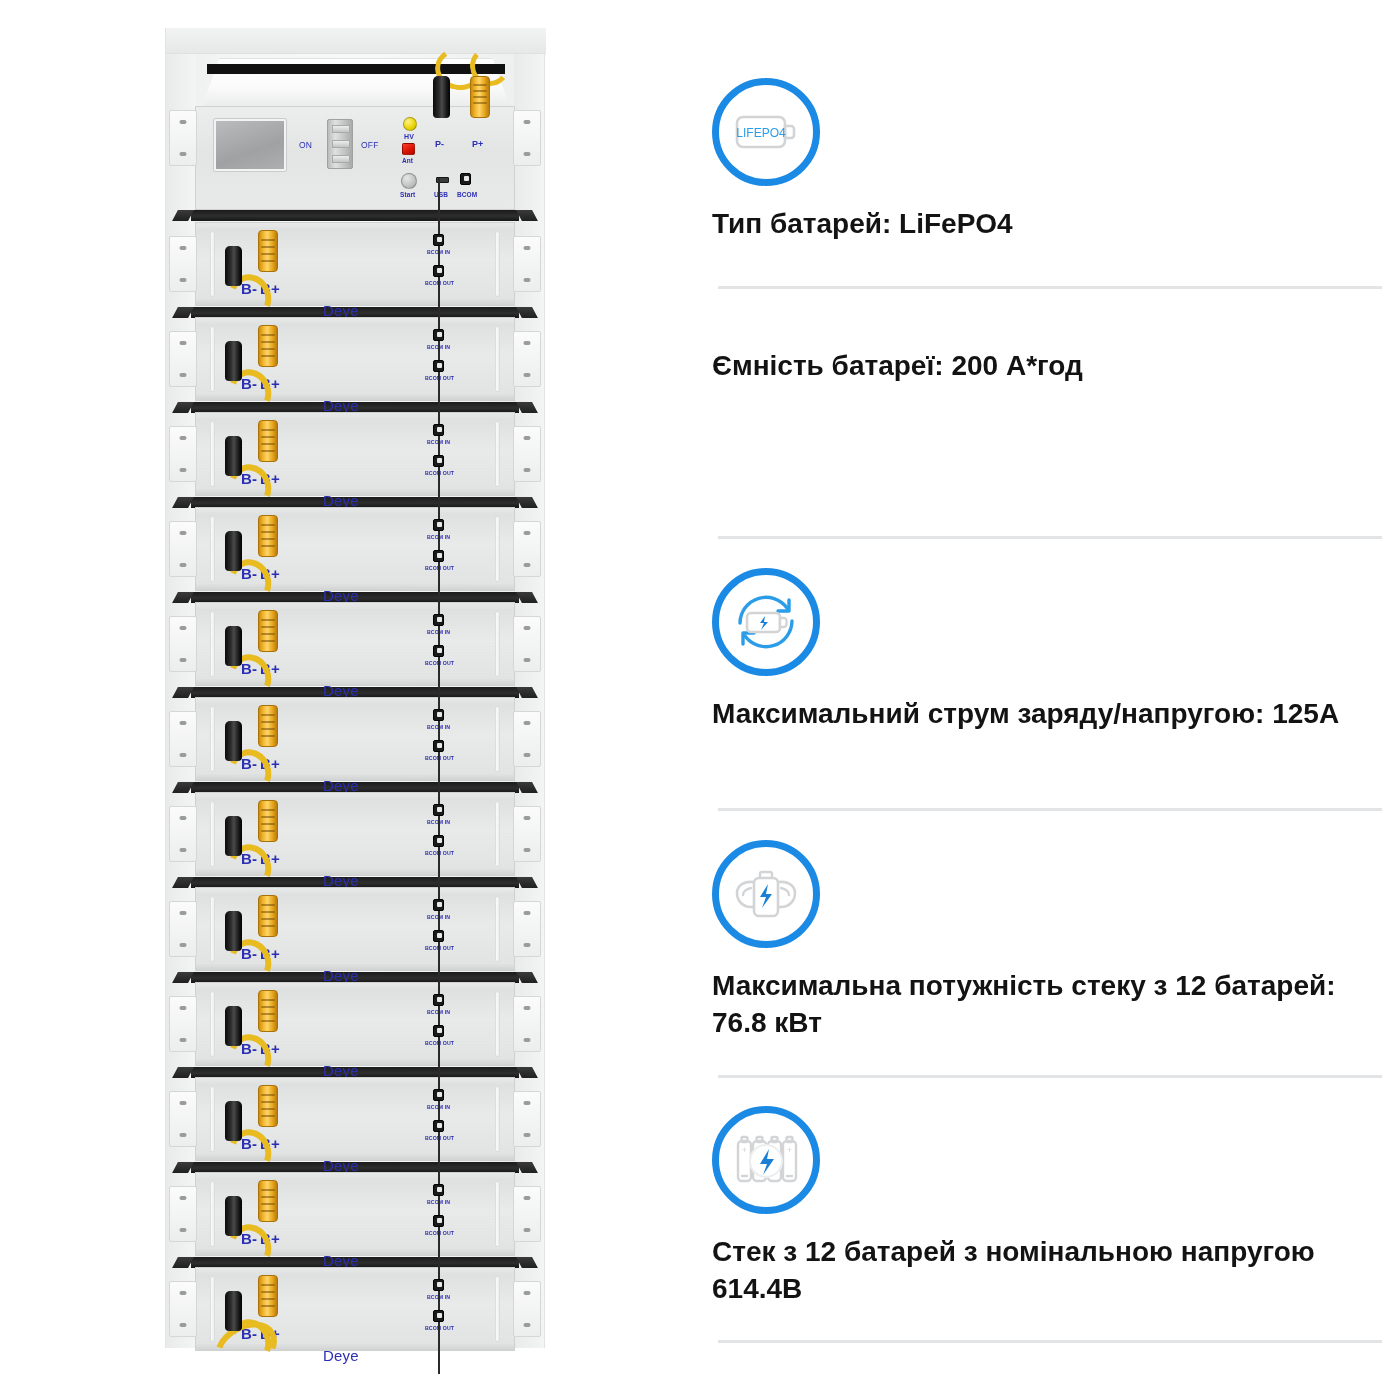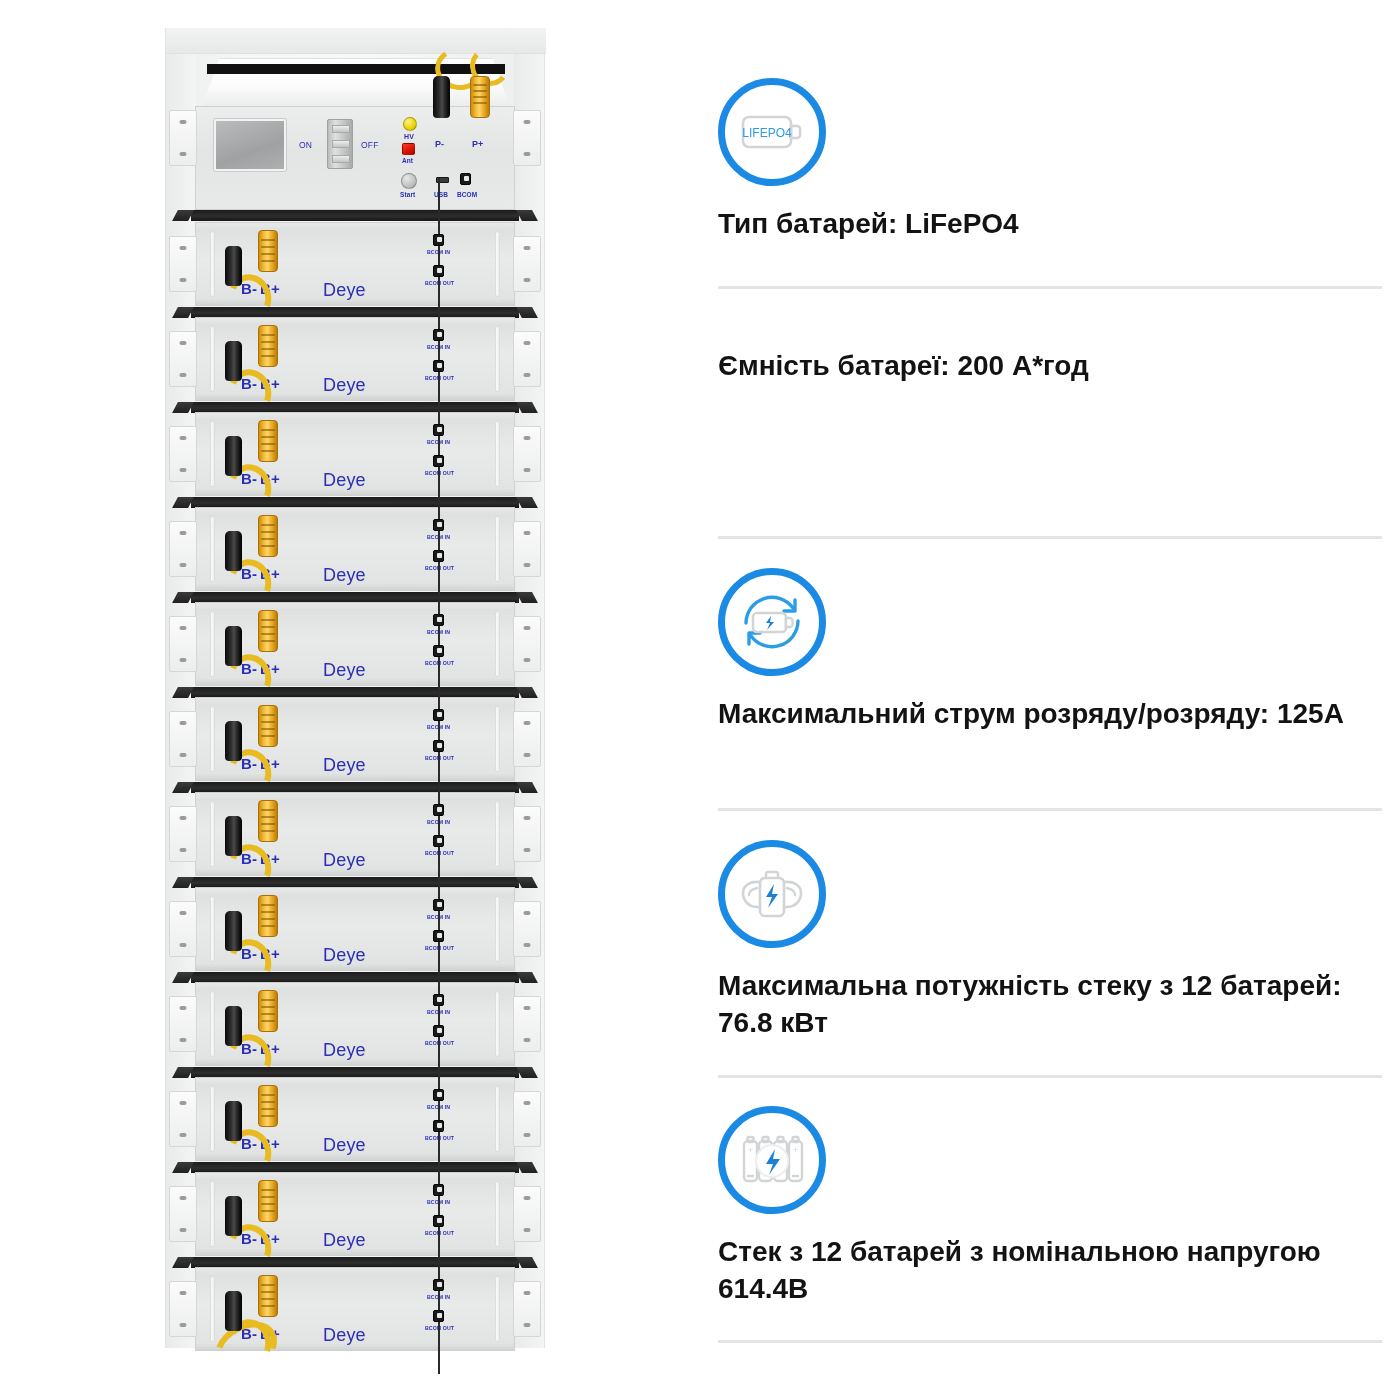--- a/index.html
+++ b/index.html
@@ -88,21 +88,21 @@
   .shelf::before{ left:-16px; transform: skewX(-28deg); }
   .shelf::after{ right:-16px; transform: skewX(28deg); }
 
   
   .lbl {
     position: absolute; color: #2b2fb5; font-family: "Liberation Sans", sans-serif;
     font-weight: 700; letter-spacing: .2px; white-space: nowrap;
   }
   .lbl-bplus { font-size: 15px; }
   .lbl-bminus { font-size: 15px; }
-  .lbl-deye { font-size: 18px; font-weight: 400; }
+  .lbl-deye { font-size: 15px; font-weight: 400; margin-top: 22px; }
   .lbl-tiny { font-size: 5.2px; font-weight: 700; letter-spacing: .1px; }
 
   
   .conn-yellow {
     position: absolute; width: 20px; height: 42px; border-radius: 4px;
     background: linear-gradient(90deg,#c98b11 0%,#f0b42a 22%,#ffd66b 46%,#e8a81f 74%,#b87c0c 100%);
     border: 1px solid #a97209;
     z-index: 6;
   }
   .conn-yellow .rib {
@@ -175,21 +175,21 @@
     position: absolute; width: 13px; height: 6px; border-radius: 1px;
     background: #3a3a3a; border: 1px solid #161616;
   }
 
   
   .specs {
     position: absolute; left: 700px; top: 0; width: 700px; height: 1400px;
     background: #fff;
   }
   .spec-item {
-    position: absolute; left: 18px; width: 664px;
+    position: absolute; left: 12px; width: 664px;
   }
   .spec-icon {
     width: 108px; height: 108px; border-radius: 50%;
     border: 7px solid #1b8ae4;
     background: #ffffff;
     display: flex; align-items: center; justify-content: center;
   }
   .spec-text {
     margin-top: 20px;
     font-size: 28px; font-weight: 700; line-height: 1.32;
@@ -701,21 +701,21 @@
         <svg width="78" height="78" viewBox="0 0 78 78" aria-hidden="true">
           <path d="M13 40 A26 26 0 0 1 60 25" fill="none" stroke="#2b9de8" stroke-width="3.4" stroke-linecap="round"></path>
           <path d="M62 17 l0 11 l-11 0" fill="none" stroke="#2b9de8" stroke-width="3.4" stroke-linecap="round" stroke-linejoin="round"></path>
           <path d="M65 38 A26 26 0 0 1 18 53" fill="none" stroke="#2b9de8" stroke-width="3.4" stroke-linecap="round"></path>
           <path d="M16 61 l0 -11 l11 0" fill="none" stroke="#2b9de8" stroke-width="3.4" stroke-linecap="round" stroke-linejoin="round"></path>
           <rect x="20" y="30" width="33" height="19" rx="4" fill="#fff" stroke="#d2d4d6" stroke-width="2.6"></rect>
           <path d="M53 35 h4 a2.5 2.5 0 0 1 2.5 2.5 v4 a2.5 2.5 0 0 1 -2.5 2.5 h-4 z" fill="#fff" stroke="#d2d4d6" stroke-width="2.4"></path>
           <path d="M38 33 l-5 7 h4 l-3 7 l7 -8 h-4 z" fill="#1b7fd6"></path>
         </svg>
       </div>
-      <div class="spec-text">Максимальний струм розряду/розряду: 125А</div>
+      <div class="spec-text">Максимальний струм заряду/напругою: 125А</div>
     </div>
     <div class="spec-divider" style="top:808px;"></div>
 
     <div class="spec-item" style="top:840px;">
       <div class="spec-icon">
         <svg width="78" height="78" viewBox="0 0 78 78" aria-hidden="true">
           <path d="M26 27 C18 26 10 30 10 38 C10 46 16 52 24 52 L26 52" fill="none" stroke="#d2d4d6" stroke-width="2.6" stroke-linecap="round"></path>
           <path d="M24 33 C19 34 16 37 16 40" fill="none" stroke="#d2d4d6" stroke-width="2.4" stroke-linecap="round"></path>
           <path d="M52 27 C60 26 68 30 68 38 C68 46 62 52 54 52 L52 52" fill="none" stroke="#d2d4d6" stroke-width="2.6" stroke-linecap="round"></path>
           <path d="M54 33 C59 34 62 37 62 40" fill="none" stroke="#d2d4d6" stroke-width="2.4" stroke-linecap="round"></path>

